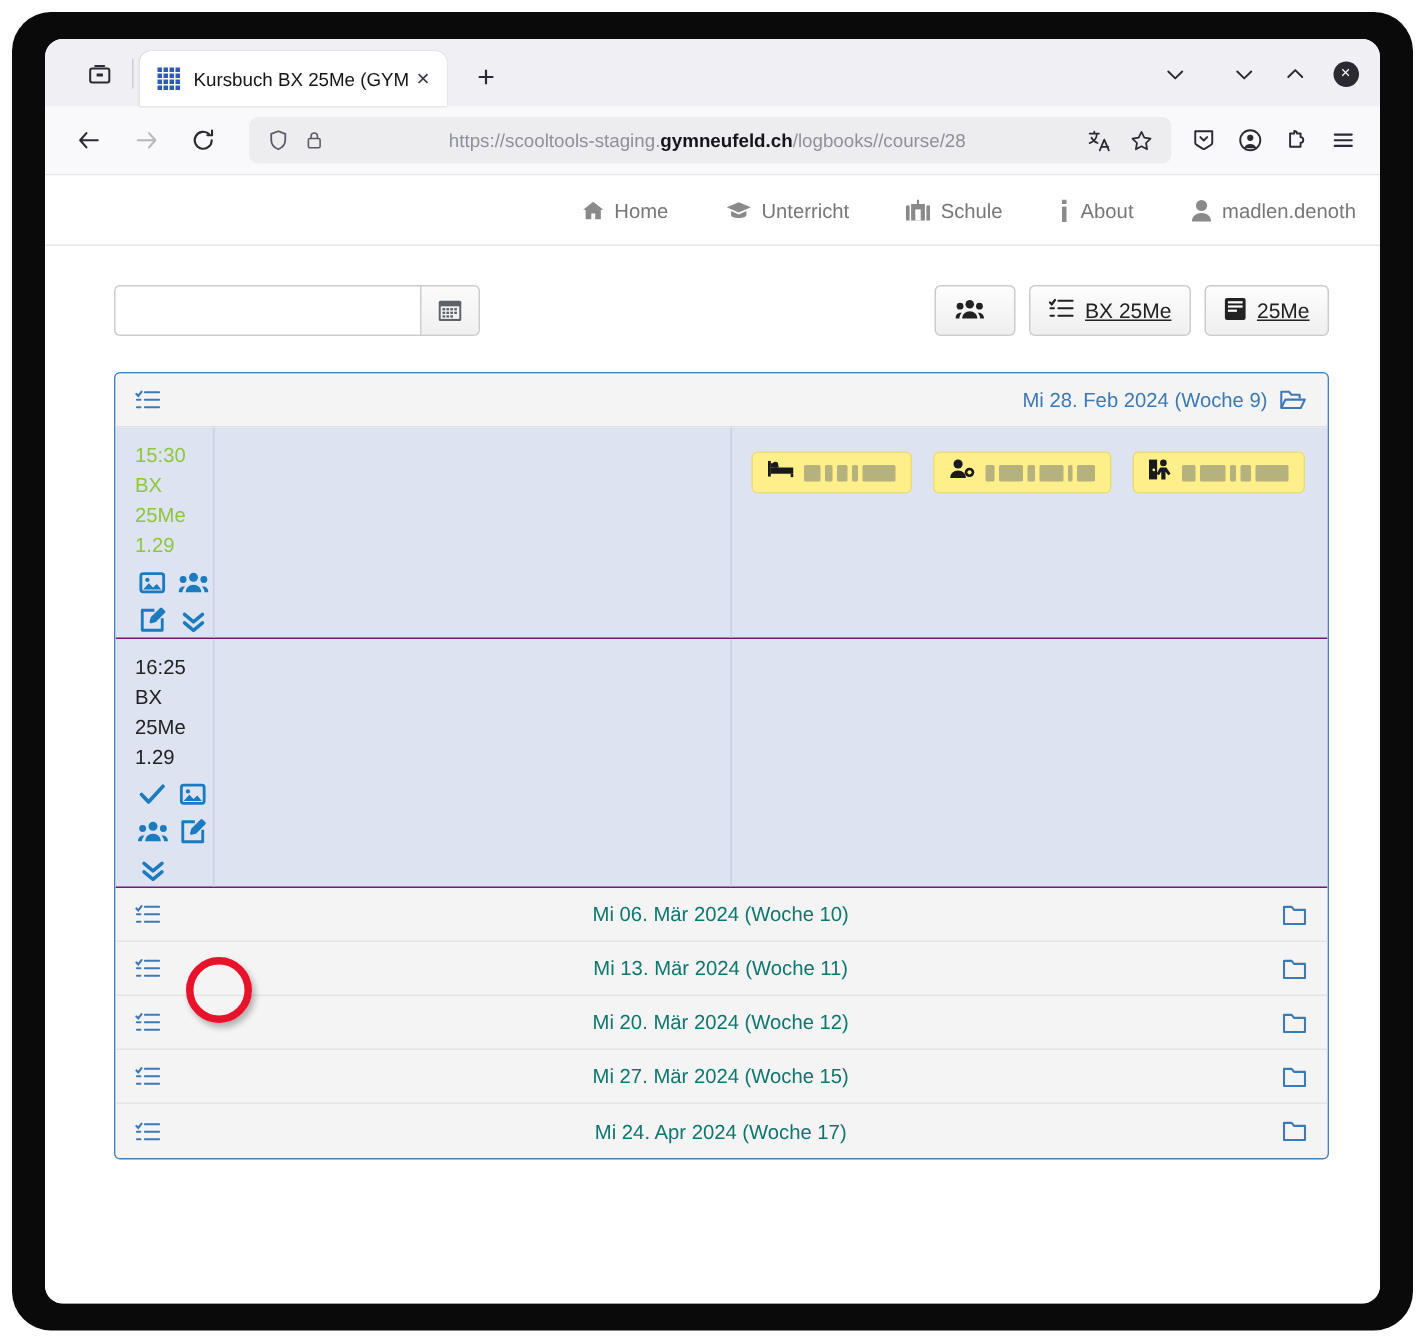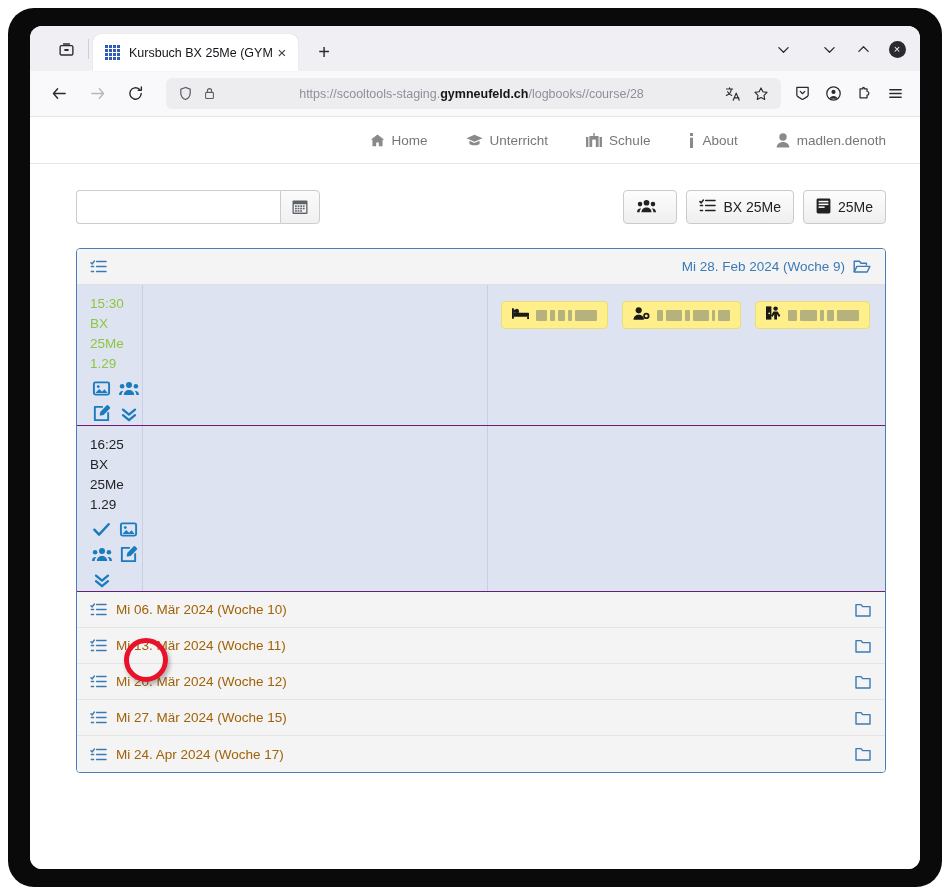--- a/index.html
+++ b/index.html
@@ -150,21 +150,21 @@
     flex: 1 1 auto;
     background: #ffffff;
     position: relative;
     overflow: hidden;
   }
 
   
   .appnav {
     height: 47px;
     display: flex; align-items: center; justify-content: flex-end;
-    padding-right: 34px;
+    padding-right: 16px;
     border-bottom: 1px solid #e7e7e7;
     background: #ffffff;
   }
   .appnav-item {
     display: flex; align-items: center; gap: 7px;
     font-size: 13.5px; color: #777777;
     margin-left: 38px;
   }
   .appnav-item .gl { font-size: 14px; color: #8a8a8a; display:flex; align-items:center;}
 
@@ -192,21 +192,21 @@
     display: flex; align-items: center; justify-content: center;
   }
   .btngroup { display: flex; align-items: center; gap: 9px; }
   .btn {
     height: 34px;
     border: 1px solid #cbcbcb;
     border-radius: 4px;
     background: linear-gradient(#fdfdfd,#efefef);
     display: flex; align-items: center; gap: 7px;
     padding: 0 12px;
-    font-size: 14px; color: #222;
+    font-size: 14px; color: #222; text-decoration: underline;
   }
   .btn.iconly { padding: 0 13px; }
 
   
   .panel {
     margin: 24px 34px 0 46px;
     border: 1px solid #4a7fb5;
     border-radius: 4px;
     background: #fff;
     overflow: hidden;
@@ -271,21 +271,21 @@
 
   .weekrow {
     display: flex; align-items: center;
     height: 36px;
     background: #f4f4f4;
     border-bottom: 1px solid #e4e4e4;
     padding: 0 14px 0 13px;
   }
   .weekrow:last-child { border-bottom: none; }
   .weekrow .left { width: 26px; flex:0 0 26px; display:flex;}
-  .weekrow .mid  { flex: 1 1 auto; text-align: left; font-size: 13.5px; color: #a16207; }
+  .weekrow .mid  { flex: 1 1 auto; text-align: center; font-size: 13.5px; color: #0f766e; }
   .weekrow .right{ width: 26px; flex:0 0 26px; display:flex; justify-content:flex-end;}
 
   
   .annot {
     position: absolute;
     left: 94px; top: 521px;
     width: 44px; height: 44px;
     border: 5px solid #e8122a;
     border-radius: 50%;
     box-shadow: 2px 3px 4px rgba(0,0,0,.28);

